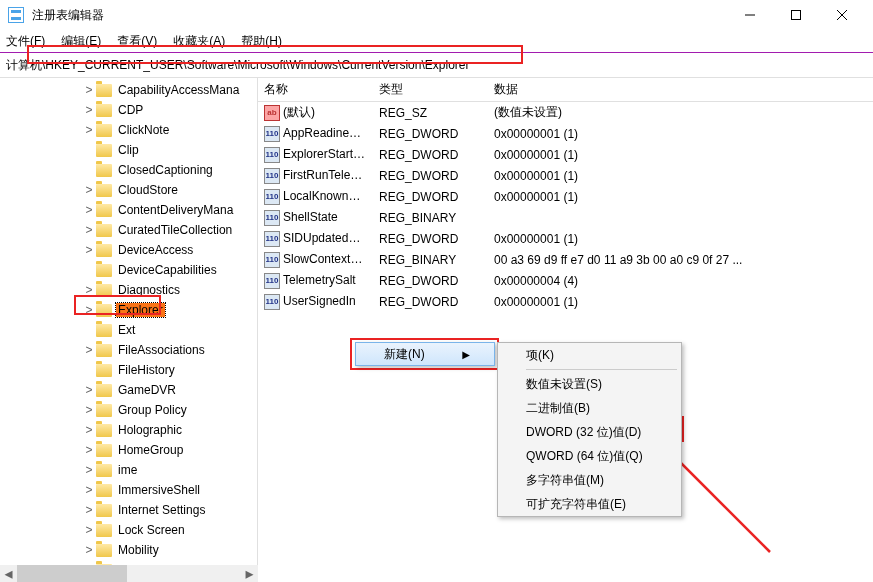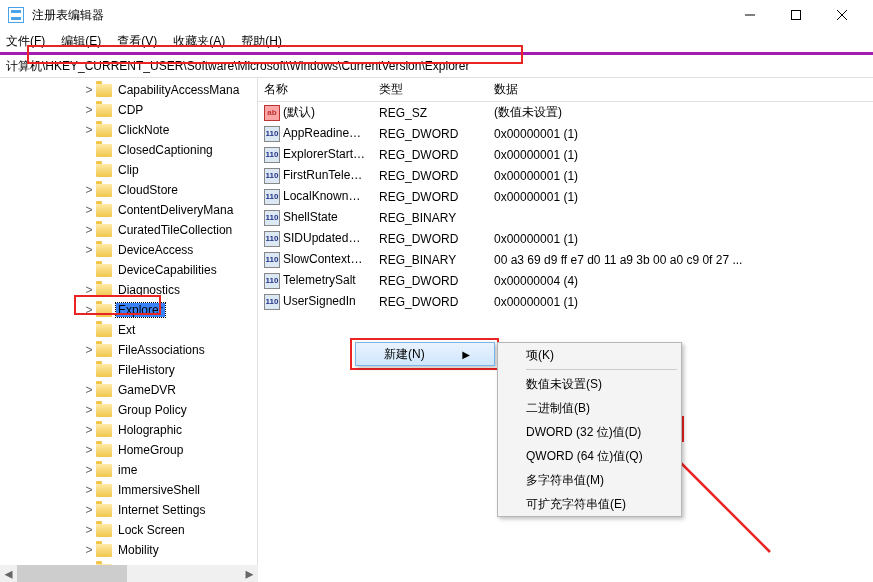--- a/index.html
+++ b/index.html
@@ -13,33 +13,33 @@
   .title-text { font-size: 12px; color: #000; }
   .win-controls { display: flex; }
   .win-btn { width: 46px; height: 30px; display: flex; align-items: center; justify-content: center; font-size: 14px; }
   .win-btn svg { width: 10px; height: 10px; }
 
   
   .menubar { height: 22px; display: flex; align-items: center; padding: 0 6px; gap: 16px; font-size: 12px; }
   .menu-item { cursor: default; }
 
   
-  .addrbar { height: 26px; border-top: 3px solid #a21caf; border-bottom: 1px solid #e0e0e0; display: flex; align-items: center; padding: 0 6px; font-size: 12px; }
+  .addrbar { height: 26px; border-top: 1px solid #a21caf; border-bottom: 1px solid #e0e0e0; display: flex; align-items: center; padding: 0 6px; font-size: 12px; }
   .addr-text { flex: 1; }
 
   
   .main { display: flex; height: calc(582px - 30px - 22px - 26px - 17px); }
 
   
   .tree { width: 258px; border-right: 1px solid #e0e0e0; overflow: hidden; font-size: 12px; padding-top: 2px; position: relative; }
   .tree-item { display: flex; align-items: center; height: 20px; white-space: nowrap; }
   .tree-item .exp { width: 14px; text-align: center; color: #666; display: inline-block; }
   .tree-item .folder-icon { width: 16px; height: 13px; margin-right: 4px; display: inline-block; background: linear-gradient(to bottom, #ffe9a6, #f0c74a); border-radius: 1px; position: relative; }
   .tree-item .folder-icon::before { content: ""; position: absolute; top: -3px; left: 0; width: 6px; height: 3px; background: #f0c74a; border-radius: 1px 1px 0 0; }
-  .tree-item.selected .label { background: #3b82f6; outline: 1px dotted #000; text-align: right; }
+  .tree-item.selected .label { background: #f97316; outline: 1px dotted #000; text-align: right; }
   .tree-item .label { padding: 0 2px; }
 
   
   .list { flex: 1; overflow: hidden; font-size: 12px; }
   .list-header { display: flex; height: 24px; align-items: center; border-bottom: 1px solid #e0e0e0; }
   .list-header > div { padding: 0 6px; }
   .col-name { width: 115px; }
   .col-type { width: 115px; }
   .col-data { flex: 1; }
   .list-row { display: flex; height: 21px; align-items: center; }
@@ -119,26 +119,26 @@
         <span class="label">CDP</span>
       </div>
       <div class="tree-item" style="padding-left: 82px;">
         <span class="exp">&gt;</span>
         <span class="folder-icon"></span>
         <span class="label">ClickNote</span>
       </div>
       <div class="tree-item" style="padding-left: 82px;">
         <span class="exp"></span>
         <span class="folder-icon"></span>
+        <span class="label">Clip</span>
+      </div>
+      <div class="tree-item" style="padding-left: 82px;">
+        <span class="exp"></span>
+        <span class="folder-icon"></span>
         <span class="label">ClosedCaptioning</span>
-      </div>
-      <div class="tree-item" style="padding-left: 82px;">
-        <span class="exp"></span>
-        <span class="folder-icon"></span>
-        <span class="label">Clip</span>
       </div>
       <div class="tree-item" style="padding-left: 82px;">
         <span class="exp">&gt;</span>
         <span class="folder-icon"></span>
         <span class="label">CloudStore</span>
       </div>
       <div class="tree-item" style="padding-left: 82px;">
         <span class="exp">&gt;</span>
         <span class="folder-icon"></span>
         <span class="label">ContentDeliveryMana</span>

